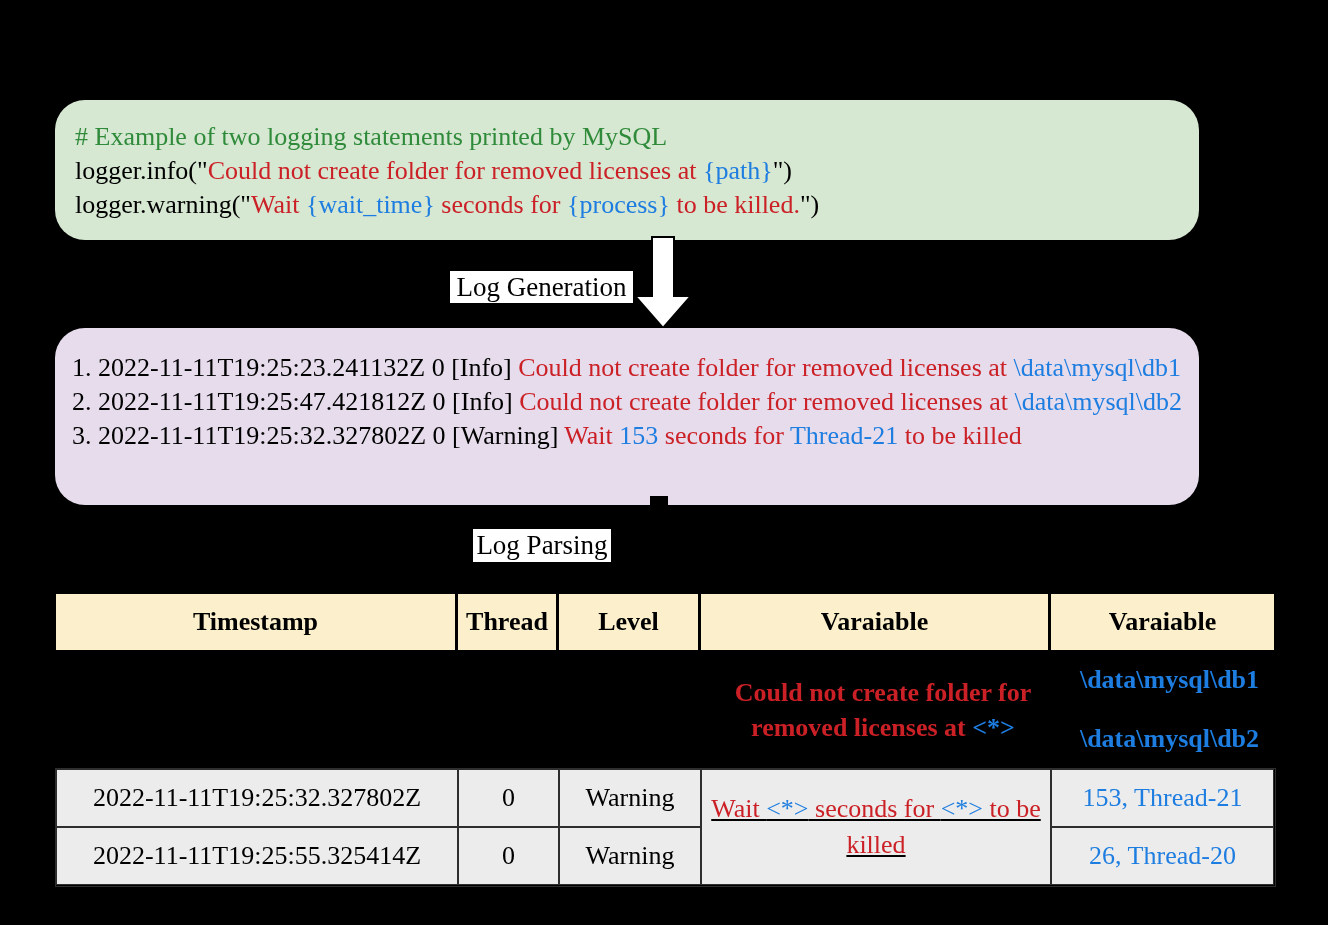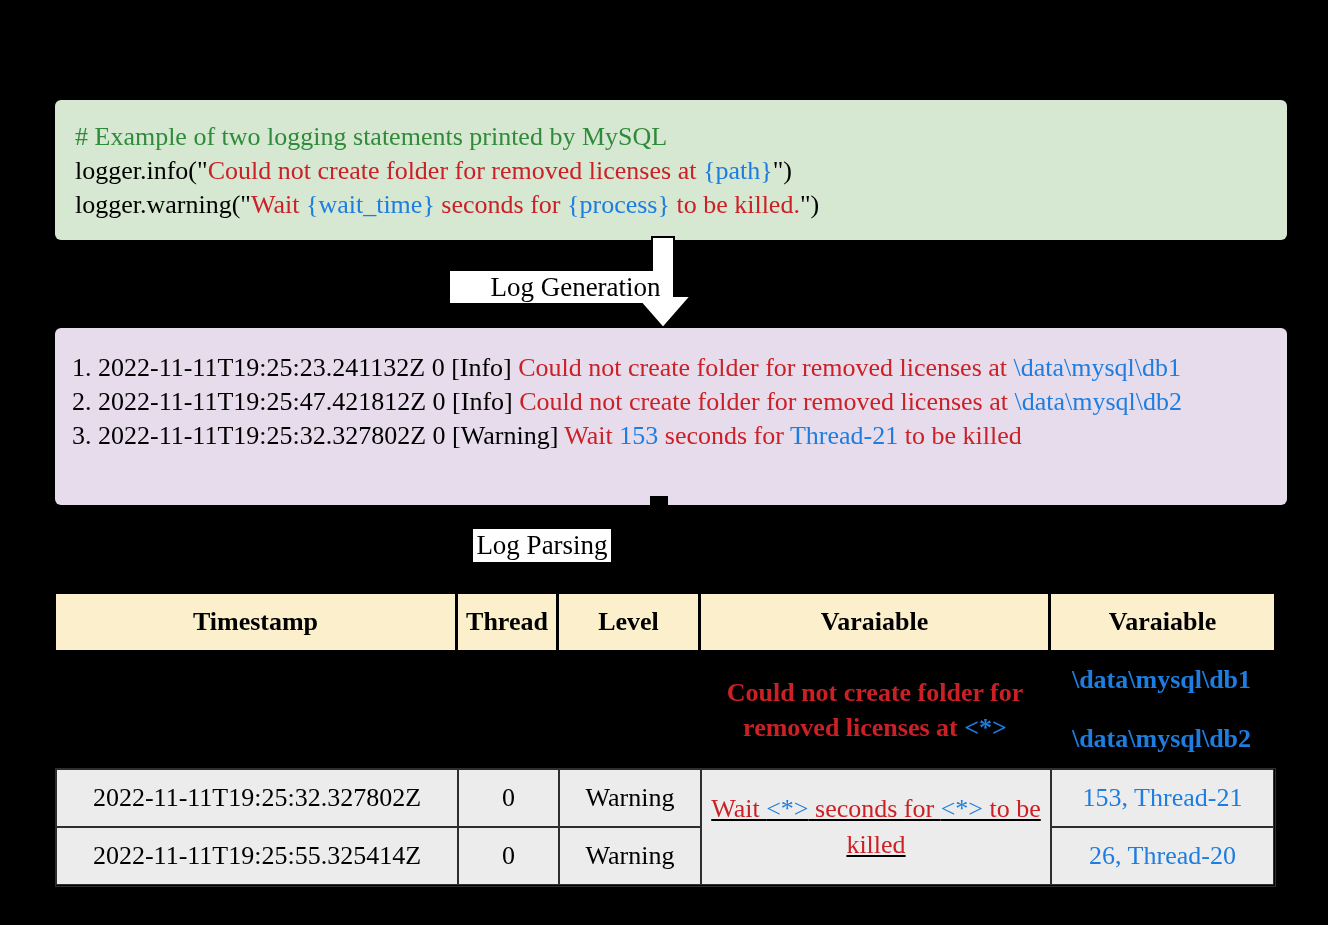--- a/index.html
+++ b/index.html
@@ -1,47 +1,47 @@
 <!DOCTYPE html>
 <html><head>
 <meta charset="utf-8">
 <style>
   html,body{margin:0;padding:0;background:#000;}
   .canvas{
     position:relative;width:1328px;height:925px;background:#000;overflow:hidden;
     font-family:"Liberation Serif","DejaVu Serif",serif;color:#000;
   }
   
-  .box{position:absolute;left:55px;width:1232px;border-radius:6px;box-sizing:border-box;}
+  .box{position:absolute;left:55px;width:1144px;border-radius:30px;box-sizing:border-box;}
   .box.green{top:100px;height:140px;background:#d6e7d2;padding:20px 0 0 20px;}
   .box.purple{top:328px;height:177px;background:#e6dcec;padding:23px 0 0 17px;}
   .tline{font-size:26px;line-height:34px;white-space:nowrap;}
   
   .c-black{color:#000;}
   .c-green{color:#2f8b3a;}
   .c-red{color:#cb2026;}
   .c-blue{color:#1d7de0;}
   
   .flabel{position:absolute;background:#ffffff;color:#000;font-size:27px;
     display:flex;align-items:center;justify-content:center;white-space:nowrap;}
-  #label-generation{left:450px;top:271px;width:183px;height:32px;padding-left:34px;}
+  #label-generation{left:450px;top:271px;width:183px;height:32px;}
   #label-parsing{left:473px;top:529px;width:138px;height:33px;}
   
   .arrow{position:absolute;}
   #arrow-white{left:630px;top:236px;}
   #arrow-black{left:627px;top:496px;}
   
   .thead{position:absolute;left:55px;top:593px;width:1221px;height:58px;display:flex;
     box-sizing:border-box;border:1.5px solid #000;}
   .thead .hc{flex:0 0 auto;box-sizing:border-box;background:#fbf0cb;border-right:3px solid #000;
     display:flex;align-items:center;justify-content:center;font-weight:bold;font-size:26px;}
   .thead .hc:last-child{border-right:none;}
   .w1{width:402px;} .w2{width:101px;} .w3{width:142px;} .w4{width:350px;} .w5{width:223px;}
   
-  .ghost{position:absolute;left:55px;top:651px;width:1221px;height:117px;display:flex;}
+  .ghost{position:absolute;left:63px;top:651px;width:1221px;height:117px;display:flex;}
   .ghost .gc{flex:0 0 auto;box-sizing:border-box;}
   .ghost .gtemplate{display:flex;align-items:center;justify-content:center;}
   .ghost .gtemplate .rich{font-weight:bold;font-size:26px;line-height:35px;text-align:center;}
   .ghost .gvars{display:flex;flex-direction:column;justify-content:space-around;align-items:center;
     font-weight:bold;font-size:26px;color:#1d7de0;}
   
   .tgray{position:absolute;left:55px;top:768px;width:1221px;height:119px;display:grid;
     grid-template-columns:402px 101px 142px 350px 223px;grid-template-rows:58px 58px;
     box-sizing:border-box;border:1.5px solid #2e2e2e;}
   .tgray .c{box-sizing:border-box;background:#ececec;border:1.5px solid #2e2e2e;

